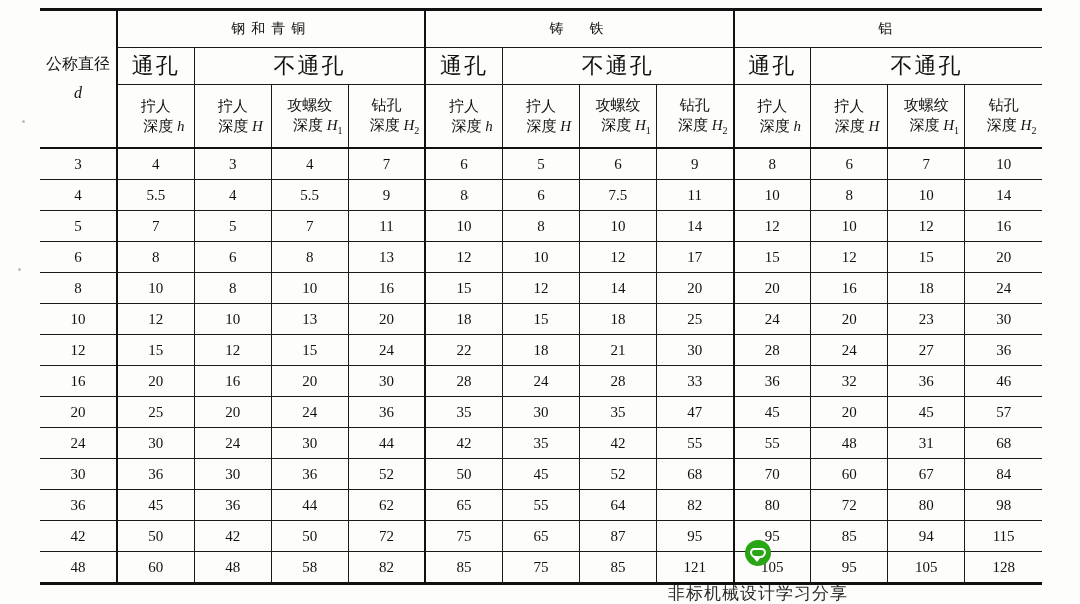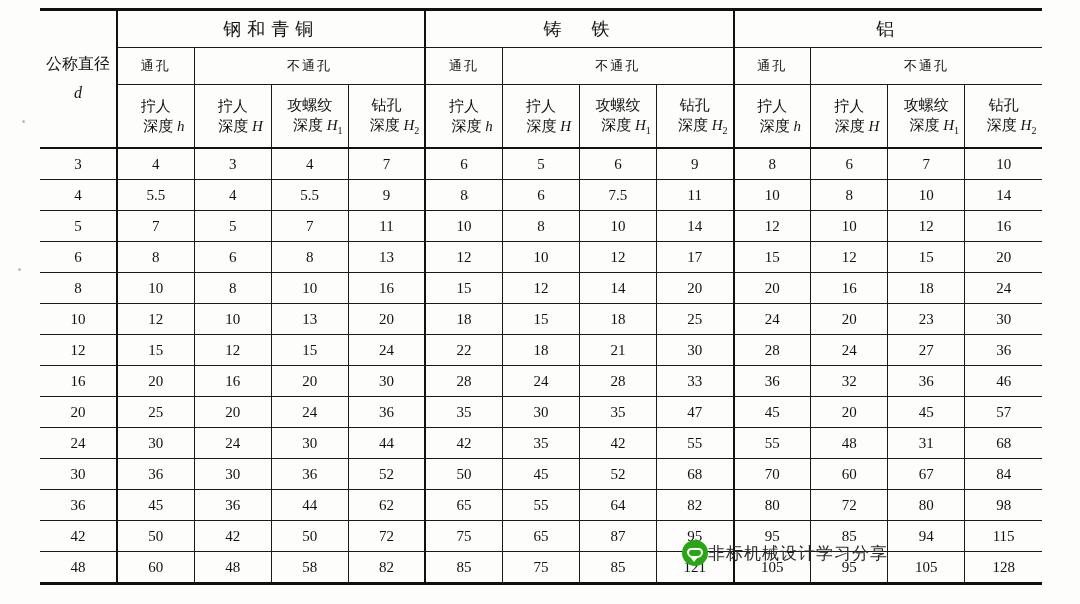--- a/index.html
+++ b/index.html
@@ -46,26 +46,26 @@
   table.spec tr > td:first-child,
   table.spec tr > th:first-child {
     border-left: none;
   }
   table.spec tr > td:last-child,
   table.spec tr > th:last-child {
     border-right: none;
   }
   .hdr-group {
     height: 36px;
-    font-size: 18px;
+    font-size: 14px;
     letter-spacing: 6px;
   }
   .hdr-sub {
     height: 36px;
-    font-size: 13px;
+    font-size: 22px;
     letter-spacing: 2px;
   }
   .hdr-col {
     height: 62px;
     font-size: 15px;
     line-height: 1.35;
     margin-top: 8px;
   }
   .hdr-col .l1 { display: block; }
   .hdr-col .l2 { display: block; padding-left: 16px; }
@@ -90,26 +90,27 @@
   tbody tr:first-child td {
     border-top: 2px solid #111;
   }
   tbody tr:last-child td {
     border-bottom: none;
   }
   
   .sep-left { border-left: 2px solid #111 !important; }
   .watermark {
     position: absolute;
-    left: 682px;
+    left: 668px;
     top: 540px;
     display: flex;
     align-items: center;
-    gap: 0;
+    gap: 16px;
     font-family: "Liberation Sans", sans-serif;
+    flex-direction: column;
   }
   .wm-badge {
     width: 26px;
     height: 26px;
     border-radius: 50%;
     background: #2aa515;
     position: relative;
     flex: 0 0 auto;
   }
   .wm-badge::before {

